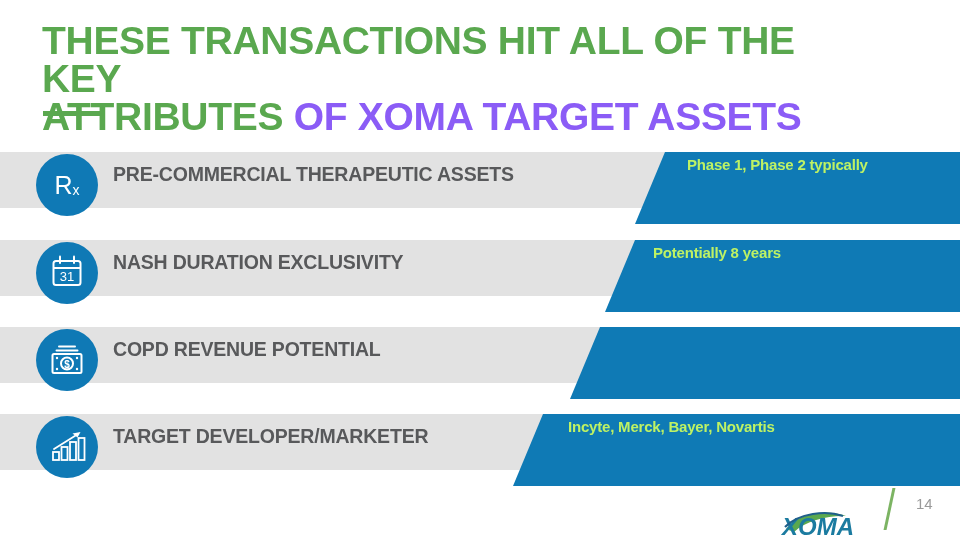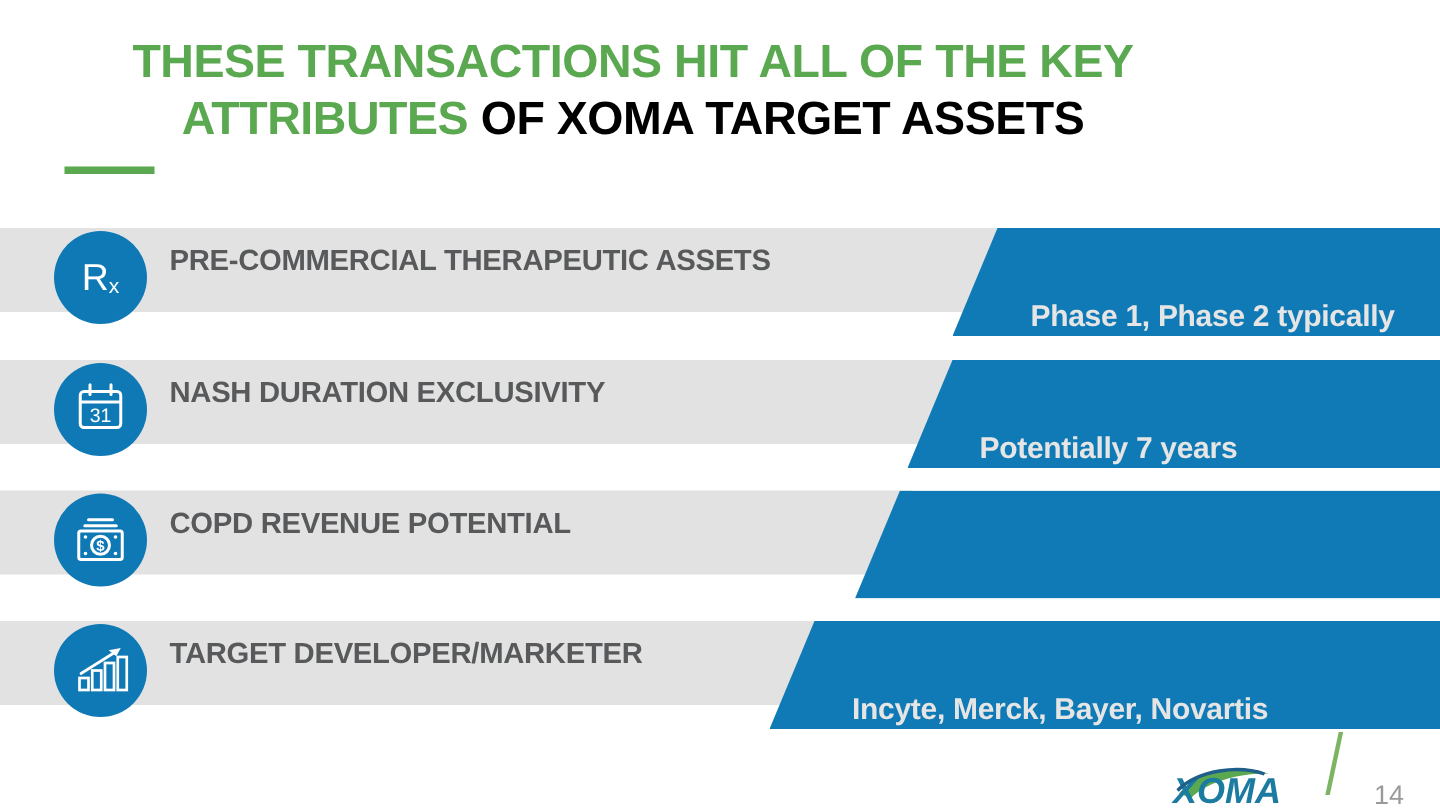--- a/index.html
+++ b/index.html
@@ -18,32 +18,31 @@
 
   
   #title-block {
     position: absolute;
     left: 42px;
     top: 22px;
     width: 760px;
   }
   #page-title {
     margin: 0;
-    font-size: 31px;
+    font-size: 39px;
     line-height: 38px;
     font-weight: bold;
     letter-spacing: -0.3px;
     color: #58595b;
-    text-align: center;
   }
   #page-title .green {
     color: #5aa84f;
   }
   #page-title .gray {
-    color: #000000;
+    color: #8b5cf6;
   }
   #title-rule {
     position: absolute;
     left: 1px;
     top: 89px;
     width: 60px;
     height: 5px;
     background: #5aa84f;
   }
 
@@ -111,23 +110,23 @@
     top: 0;
     right: 0;
     height: 72px;
     background: #0f7ab5;
   }
   .row-panel-text {
     position: absolute;
     left: 0; right: 0; top: 0; bottom: 0;
     display: flex;
     flex-direction: column;
-    justify-content: flex-end;
-    color: #e5e5e5;
-    font-size: 20px;
+    justify-content: flex-start;
+    color: #bef264;
+    font-size: 15px;
     font-weight: bold;
     letter-spacing: -0.2px;
     line-height: 25px;
   }
   .row-panel-text span { display: block; white-space: nowrap; }
 
   
   #footer-logo {
     position: absolute;
     left: 780px;
@@ -141,24 +140,23 @@
     top: 488px;
     width: 3px;
     height: 42px;
     background: #7cb463;
     transform: skewX(-12deg);
   }
   #page-number {
     position: absolute;
     left: 916px;
     top: 495px;
-    font-size: 18px;
+    font-size: 15px;
     color: #9a9a9a;
     font-family: "Liberation Sans", sans-serif;
-    margin-top: 25px;
   }
 </style>
 </head>
 <body>
 
 <div id="title-block">
   <h1 id="page-title">
     <span class="green">THESE TRANSACTIONS HIT ALL OF THE KEY</span><br>
     <span class="green">ATTRIBUTES</span><span class="gray"> OF XOMA TARGET ASSETS</span>
   </h1>
@@ -194,21 +192,21 @@
       <line x1="24" y1="14.5" x2="24" y2="21" stroke="#ffffff" stroke-width="2" stroke-linecap="round"></line>
       <line x1="38" y1="14.5" x2="38" y2="21" stroke="#ffffff" stroke-width="2" stroke-linecap="round"></line>
       <text x="31" y="39" fill="#ffffff" font-size="13" font-family="Liberation Sans, sans-serif" text-anchor="middle">31</text>
     </svg>
   </div>
 
   <div class="row-label">NASH DURATION EXCLUSIVITY</div>
 
   <div class="row-panel" style="width:355px; clip-path: polygon(30px 0, 355px 0, 355px 72px, 0 72px);">
     <div class="row-panel-text" style="padding-left:48px;">
-      <span>Potentially 7 years</span>
+      <span>Potentially 8 years</span>
     </div>
   </div>
 </div>
 
 <div class="row" id="row-3" style="top:327px;">
   <div class="row-band" style="width:608px;"></div>
 
   <div class="row-icon">
     <svg width="62" height="62" viewBox="0 0 62 62">
       <line x1="23" y1="17.5" x2="39" y2="17.5" stroke="#ffffff" stroke-width="2" stroke-linecap="round"></line>

